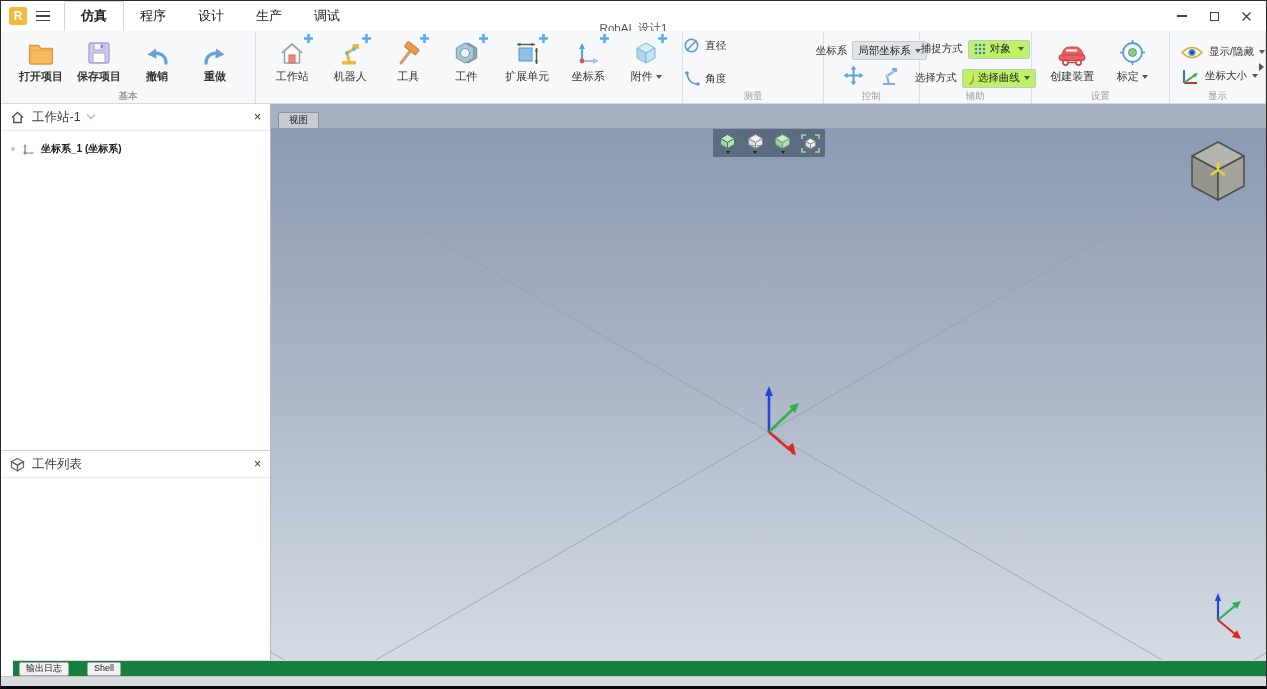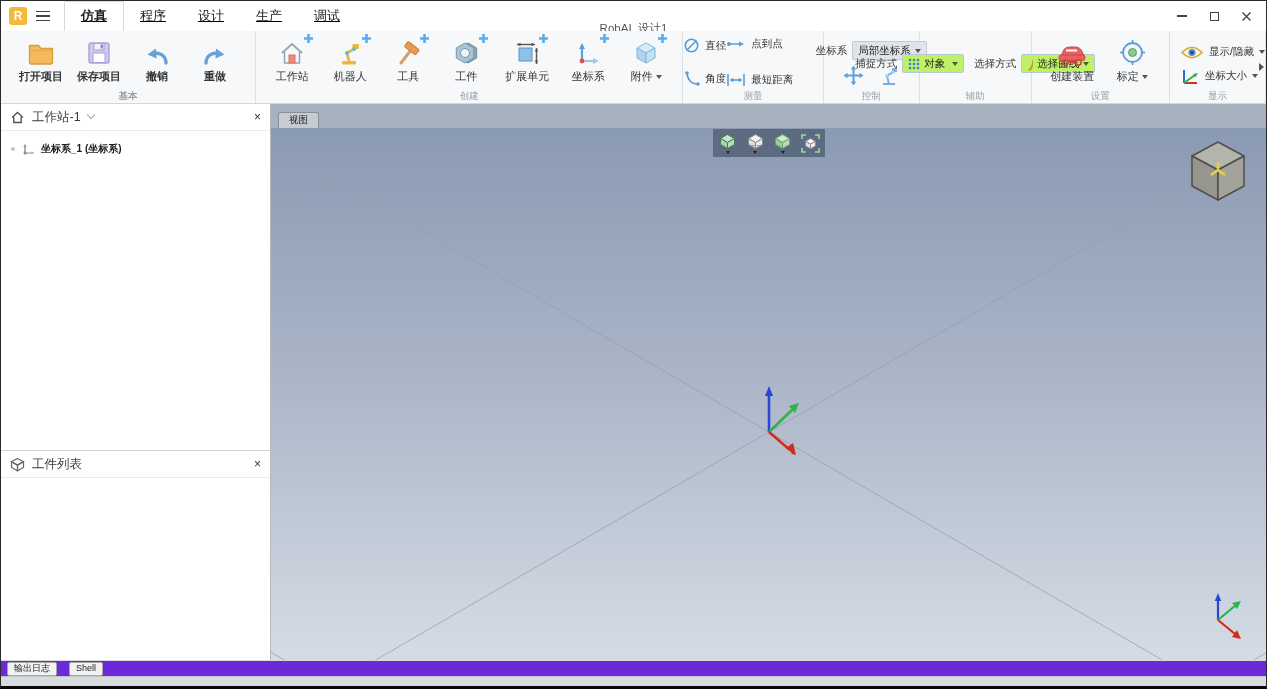--- a/index.html
+++ b/index.html
@@ -4,21 +4,21 @@
 <style>
   * { margin:0; padding:0; box-sizing:border-box; }
   html,body { width:1267px; height:689px; font-family:"Liberation Sans","DejaVu Sans",sans-serif; background:#888; }
   .window { width:1267px; height:689px; background:#fff; border:1px solid #2a2a2a; border-bottom:3px solid #0a0a0a; display:flex; flex-direction:column; overflow:hidden; }
 
   
   .titlebar { height:30px; display:flex; align-items:center; padding-left:8px; background:#fff; position:relative; flex:0 0 auto; }
   .logo { width:18px; height:18px; border-radius:3px; background:#f3b83c; color:#fff; font-size:12px; font-weight:bold; display:flex; align-items:center; justify-content:center; }
   .hamburger { width:14px; margin-left:9px; display:flex; flex-direction:column; gap:3px; cursor:pointer; }
   .hamburger i { display:block; height:1.6px; background:#444; }
-  .menutabs { display:flex; margin-left:14px; height:100%; align-items:flex-end;text-decoration:underline; }
+  .menutabs { display:flex; margin-left:14px; height:100%; align-items:flex-end; }
   .mtab { padding:5px 16px 6px; font-size:13px; color:#222; cursor:pointer; }
   .mtab.active { border:1px solid #d8d8d8; border-bottom:none; background:#fff; font-weight:bold; border-radius:2px 2px 0 0; }
   .wintitle { position:absolute; left:50%; transform:translateX(-50%); top:20px; font-size:11.5px; color:#555; }
   .wincontrols { position:absolute; right:6px; top:0; height:30px; display:flex; align-items:center; gap:4px; }
   .wc { width:28px; height:24px; display:flex; align-items:center; justify-content:center; cursor:pointer; }
   .ic-min { width:10px; height:1.6px; background:#444; display:block; }
   .ic-max { width:9px; height:9px; border:1.4px solid #444; display:block; }
 
   
   .ribbon { height:73px; flex:0 0 auto; display:flex; background:#f7f8fa; border-bottom:1px solid #d4d8dd; position:relative; }
@@ -56,21 +56,21 @@
   .canvas { flex:1; position:relative; background:linear-gradient(to bottom,#8b9ab3 0%,#a9b4c6 45%,#d5dce5 100%); overflow:hidden; cursor:default; }
   .gridsvg { position:absolute; inset:0; }
   .vtoolbar { position:absolute; left:442px; top:1px; width:112px; height:28px; background:#5c6b80; border-radius:1px; display:flex; gap:4px; padding:2px 3px; }
   .vtb { width:24px; height:24px; display:flex; flex-direction:column; align-items:center; justify-content:center; cursor:pointer; position:relative; }
   .vtb .dcaret { width:0; height:0; border-left:2.5px solid transparent; border-right:2.5px solid transparent; border-top:3px solid #222; margin-top:1px; }
   .viewcube { position:absolute; left:918px; top:11px; cursor:pointer; }
   .triad-center { position:absolute; left:458px; top:244px; }
   .triad-corner { position:absolute; left:917px; top:462px; }
 
   
-  .logbar { height:16px; flex:0 0 auto; background:#6d28d9; border-top:1px solid #d8d8d8; display:flex; align-items:center; gap:12px; padding-left:6px; }
+  .logbar { height:16px; flex:0 0 auto; background:#15803d; border-top:1px solid #d8d8d8; display:flex; align-items:center; gap:18px; padding-left:6px;margin-left:12px; }
   .chip { font-size:9px; color:#222; background:#f2f2f2; border:1px solid #a8a8a8; border-radius:2px; padding:0px 6px 1px; line-height:11px; cursor:pointer; }
   .statusbar { height:10px; flex:0 0 auto; background:#d8dbdf; border-top:1px solid #c0c3c8; }
 </style>
 </head>
 <body>
 
 <div class="window">
 
   <div class="titlebar">
     <div class="logo">R</div>
@@ -247,60 +247,39 @@
             <svg class="plus" width="11" height="11">
                 <path d="M5.5 1 v9 M1 5.5 h9" stroke="#56aef0" stroke-width="2.6"></path>
               </svg>
             </span>
           <span class="lb">
               <span>附件</span>
               <span class="caret"></span>
             </span>
         </div>
       </div>
-      <div class="grp-label">创建</div>
     </div>
 
     <div class="grp" style="width:142px;">
       <div class="grp-body" style="justify-content:flex-start;">
         <div class="col">
           <div class="smallrow">
             <svg width="17" height="17">
                 <circle cx="8.5" cy="8.5" r="6.2" fill="none" stroke="#5b9bd5" stroke-width="1.6"></circle>
                 <line x1="3.5" y1="13.5" x2="13.5" y2="3.5" stroke="#5b9bd5" stroke-width="1.6"></line>
               </svg>
             <span>直径</span>
           </div>
           <div class="smallrow">
             <svg width="17" height="17">
                 <path d="M4 3 Q5 14 15 14" fill="none" stroke="#5b9bd5" stroke-width="1.6"></path>
                 <circle cx="4" cy="3" r="1.8" fill="#5b9bd5"></circle>
                 <circle cx="15" cy="14" r="1.8" fill="#5b9bd5"></circle>
               </svg>
             <span>角度</span>
-          </div>
-        </div>
-        <div class="col">
-          <div class="smallrow">
-            <svg width="20" height="12">
-                <circle cx="3" cy="6" r="2" fill="#5b9bd5"></circle>
-                <line x1="5" y1="6" x2="14" y2="6" stroke="#5b9bd5" stroke-width="1.5"></line>
-                <polygon points="18,6 13,3.5 13,8.5" fill="#5b9bd5"></polygon>
-              </svg>
-            <span>点到点</span>
-          </div>
-          <div class="smallrow">
-            <svg width="20" height="14">
-                <line x1="2" y1="1" x2="2" y2="13" stroke="#5b9bd5" stroke-width="1.6"></line>
-                <line x1="18" y1="1" x2="18" y2="13" stroke="#5b9bd5" stroke-width="1.6"></line>
-                <line x1="5" y1="7" x2="15" y2="7" stroke="#5b9bd5" stroke-width="1.4"></line>
-                <polygon points="3.5,7 7.5,4.8 7.5,9.2" fill="#5b9bd5"></polygon>
-                <polygon points="16.5,7 12.5,4.8 12.5,9.2" fill="#5b9bd5"></polygon>
-              </svg>
-            <span>最短距离</span>
           </div>
         </div>
       </div>
       <div class="grp-label">测量</div>
     </div>
 
     <div class="grp" style="width:96px;">
       <div class="grp-body" style="flex-direction:column; align-items:center; gap:5px; padding-top:4px;">
         <div class="smallrow">
           <span>坐标系</span>
@@ -323,21 +302,21 @@
               <rect x="14" y="3" width="5" height="4" rx="0.8" fill="#79aede"></rect>
               <circle cx="9" cy="11" r="1.7" fill="#a9cdee"></circle>
               <circle cx="15" cy="7" r="1.7" fill="#a9cdee"></circle>
             </svg>
         </div>
       </div>
       <div class="grp-label">控制</div>
     </div>
 
     <div class="grp" style="width:112px;">
-      <div class="grp-body" style="align-items:center; gap:10px; padding-top:4px;">
+      <div class="grp-body" style="flex-direction:column; align-items:center; gap:10px; padding-top:4px;">
         <div class="smallrow">
           <span>捕捉方式</span>
           <span class="dd" style="width:62px;">
             <svg width="12" height="12">
                 <g fill="#3f7fd0">
                   <circle cx="2" cy="2" r="1.3"></circle>
                   <circle cx="6" cy="2" r="1.3"></circle>
                   <circle cx="10" cy="2" r="1.3"></circle>
                   <circle cx="2" cy="6" r="1.3"></circle>
                   <circle cx="6" cy="6" r="1.3"></circle>

